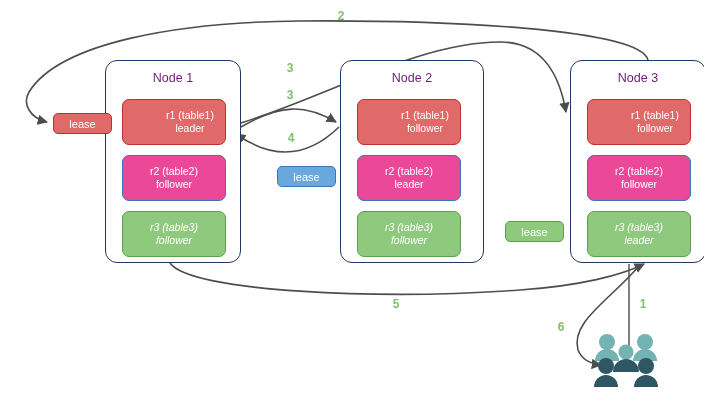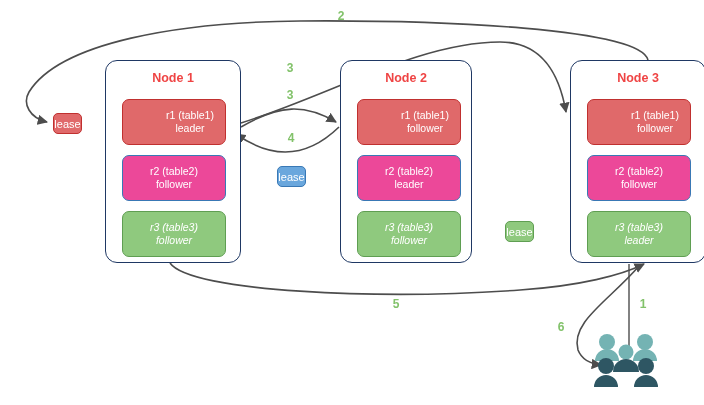--- a/index.html
+++ b/index.html
@@ -30,22 +30,22 @@
     border: 1.6px solid #1f3864;
     border-radius: 12px;
   }
   .node-title {
     position: absolute;
     left: 0;
     right: 0;
     top: 10px;
     text-align: center;
     font-size: 12.5px;
-    font-weight: bold;
-    color: #ef4444;
+    font-weight: normal;
+    color: #701a75;
   }
   .replica {
     position: absolute;
     box-sizing: border-box;
     left: 16px;
     width: 104px;
     height: 46px;
     border-radius: 7px;
     display: flex;
     flex-direction: column;
@@ -70,21 +70,21 @@
     background: #8cc островsomething;
     font-style: italic;
   }
   .rep-green {
     background: #8fc97e;
     border: 1.4px solid #5f9e52;
   }
   .lease {
     position: absolute;
     box-sizing: border-box;
-    width: 29px;
+    width: 59px;
     height: 21px;
     border-radius: 5px;
     display: flex;
     align-items: center;
     justify-content: center;
     color: #ffffff;
     font-size: 11px;
   }
   .lease-red {
     background: #e0696a;
@@ -146,21 +146,21 @@
         </div>
         <div class="replica rep-blue" style="top: 94px;">
           <span>r2 (table2)</span>
           <span>follower</span>
         </div>
         <div class="replica rep-green" style="top: 150px;">
           <span>r3 (table3)</span>
           <span>follower</span>
         </div>
       </div>
-      <div class="node-box" style="left: 340px; top: 60px; width: 132px; height: 203px;">
+      <div class="node-box" style="left: 340px; top: 60px; width: 144px; height: 203px;">
         <div class="node-title">Node 2</div>
         <div class="replica rep-red" style="top: 38px;">
           <span>r1 (table1)</span>
           <span>follower</span>
         </div>
         <div class="replica rep-blue" style="top: 94px;">
           <span>r2 (table2)</span>
           <span>leader</span>
         </div>
         <div class="replica rep-green" style="top: 150px;">

